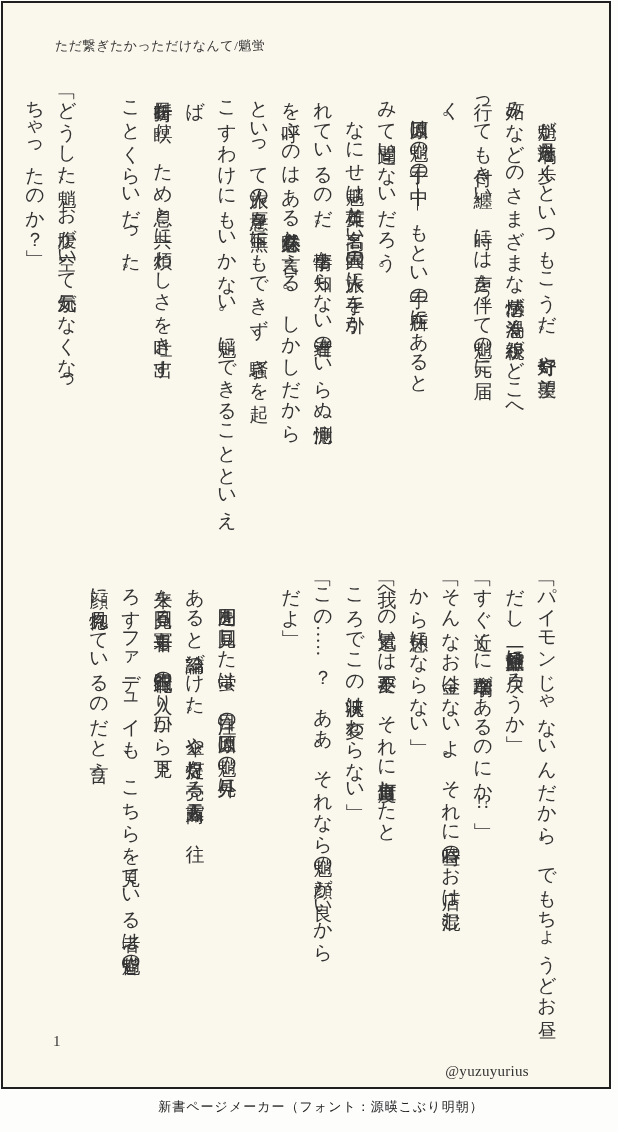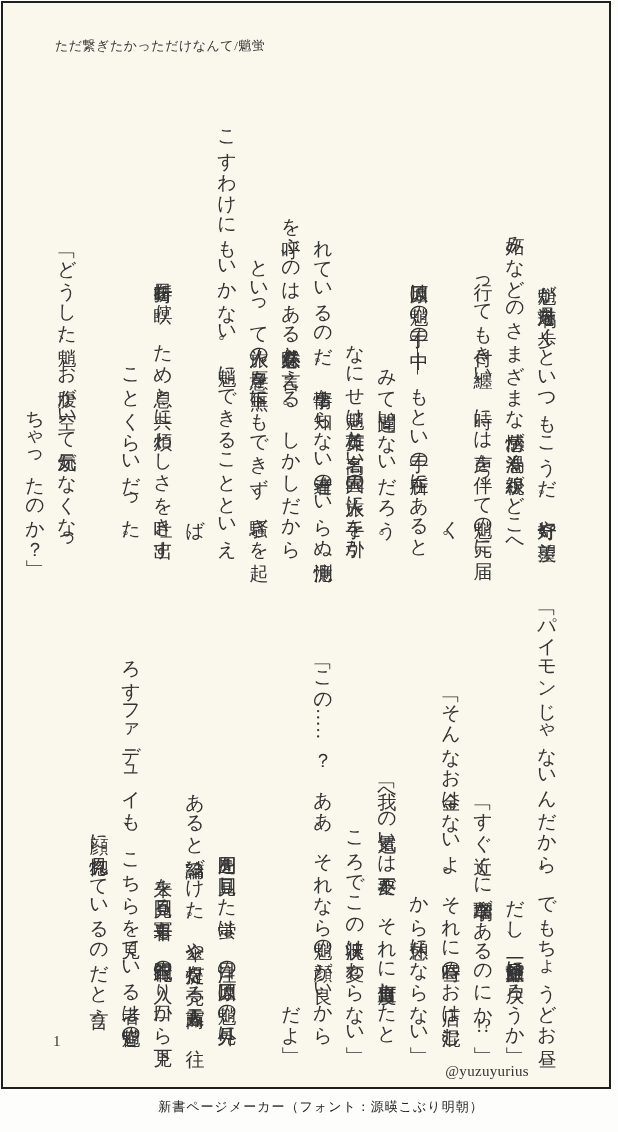--- a/index.html
+++ b/index.html
@@ -20,21 +20,20 @@
     overflow: hidden;
   }
   .page {
     position: absolute;
     left: 1px;
     top: 1px;
     width: 610px;
     height: 1088px;
     background: var(--page-bg);
     border: 2px solid var(--page-border);
-    text-align: right;
   }
   .header {
     position: absolute;
     left: 52px;
     top: 34px;
     font-size: 13px;
     letter-spacing: 0.5px;
     color: var(--text);
     white-space: nowrap;
   }

